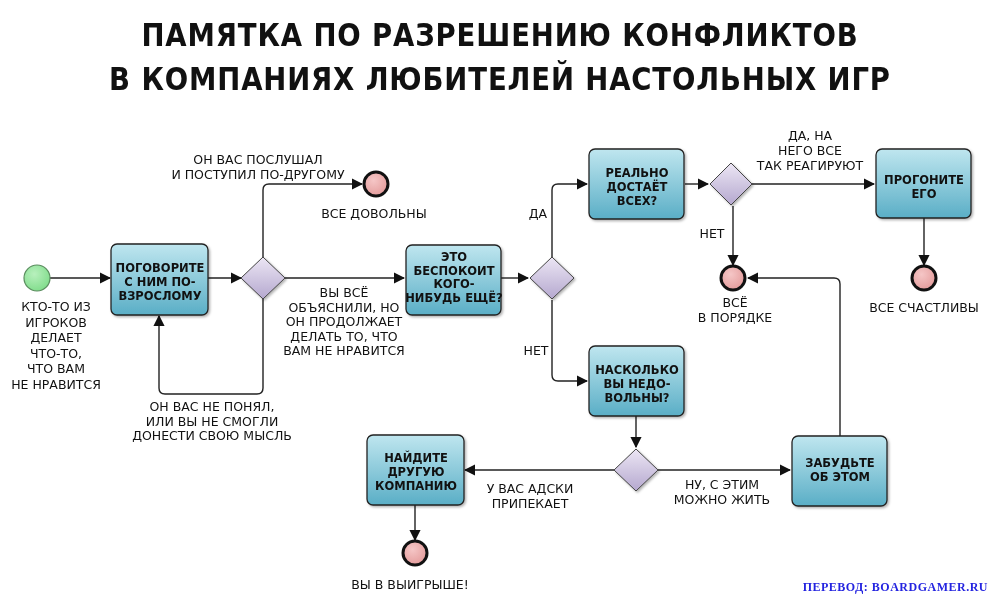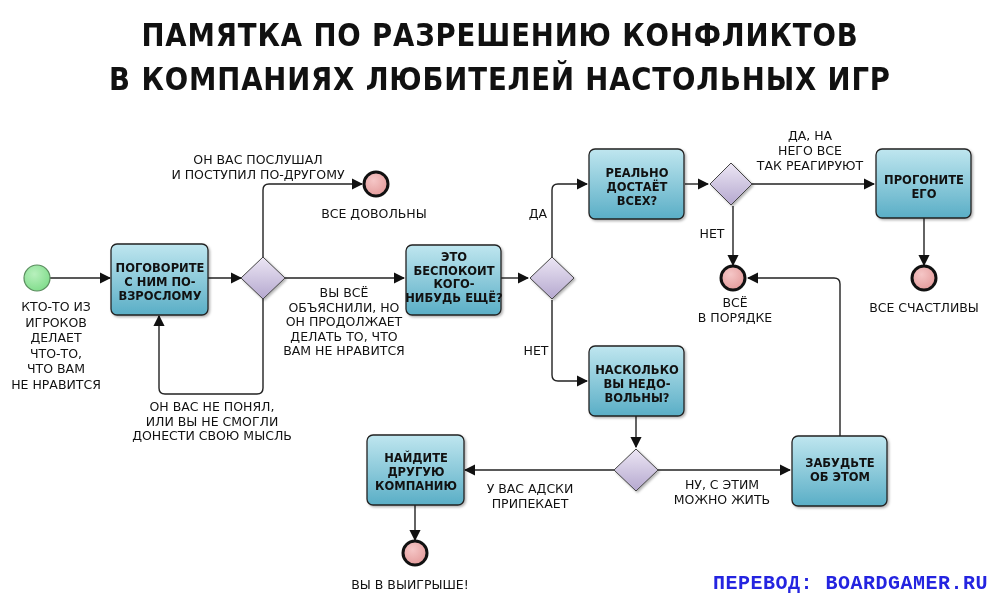--- a/index.html
+++ b/index.html
@@ -4,21 +4,21 @@
 <style>
   html, body { margin: 0; padding: 0; background: #ffffff; }
   body { width: 1000px; height: 603px; overflow: hidden; position: relative; font-family: "DejaVu Sans", sans-serif; }
   .title { position: absolute; left: 0; width: 1000px; text-align: center; font-family: "DejaVu Sans", sans-serif; font-weight: bold; font-size: 32px; letter-spacing: 1px; color: #111; transform: scaleX(0.86); transform-origin: center; }
   #title1 { top: 16px; }
   #title2 { top: 60px; }
   svg { position: absolute; left: 0; top: 0; }
   .lbl { font-family: "DejaVu Sans", sans-serif; font-size: 12.5px; fill: #111; text-anchor: middle; }
   .boxlbl { font-family: "DejaVu Sans", sans-serif; font-size: 11.5px; fill: #111; text-anchor: middle; font-weight: bold; }
   .edge { stroke: #222; stroke-width: 1.4; fill: none; }
-  .credit { position: absolute; right: 12px; bottom: 8px; font-family: Liberation Mono, monospace; font-weight: bold; font-size: 20px; color: #2424e0; letter-spacing: 0.5px; }
+  .credit { position: absolute; right: 12px; bottom: 8px; font-family: Liberation Serif, serif; font-weight: bold; font-size: 12px; color: #2424e0; letter-spacing: 0.5px; }
 </style>
 </head>
 <body>
 
 <div class="title" id="title1">ПАМЯТКА ПО РАЗРЕШЕНИЮ КОНФЛИКТОВ</div>
 <div class="title" id="title2">В КОМПАНИЯХ ЛЮБИТЕЛЕЙ НАСТОЛЬНЫХ ИГР</div>
 
 <svg id="diagram" width="1000" height="603" viewBox="0 0 1000 603" xmlns="http://www.w3.org/2000/svg">
   <defs>
     <linearGradient id="gBox" x1="0" y1="0" x2="0" y2="1">

